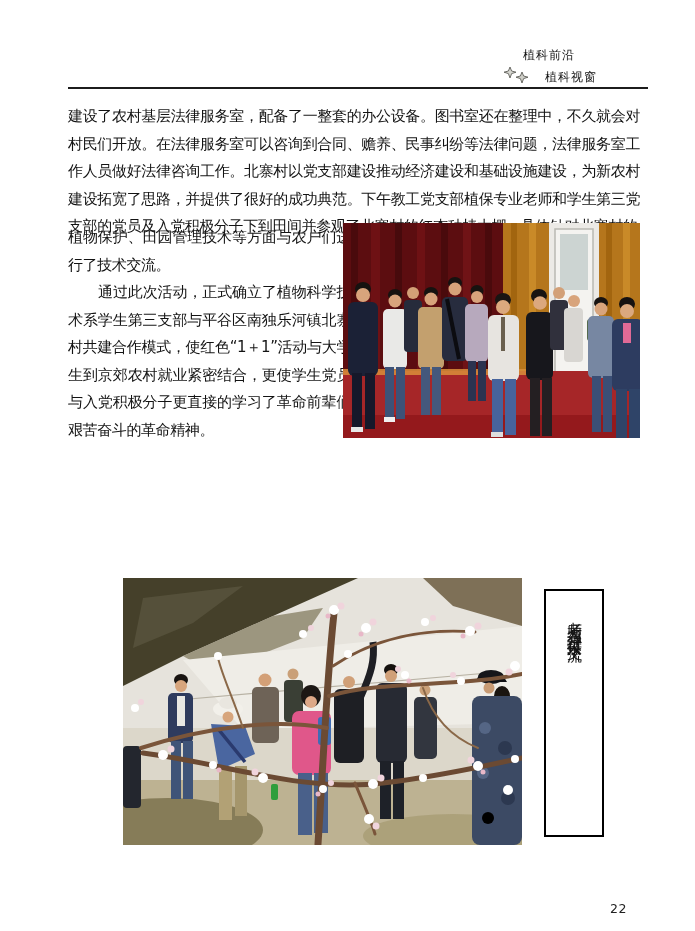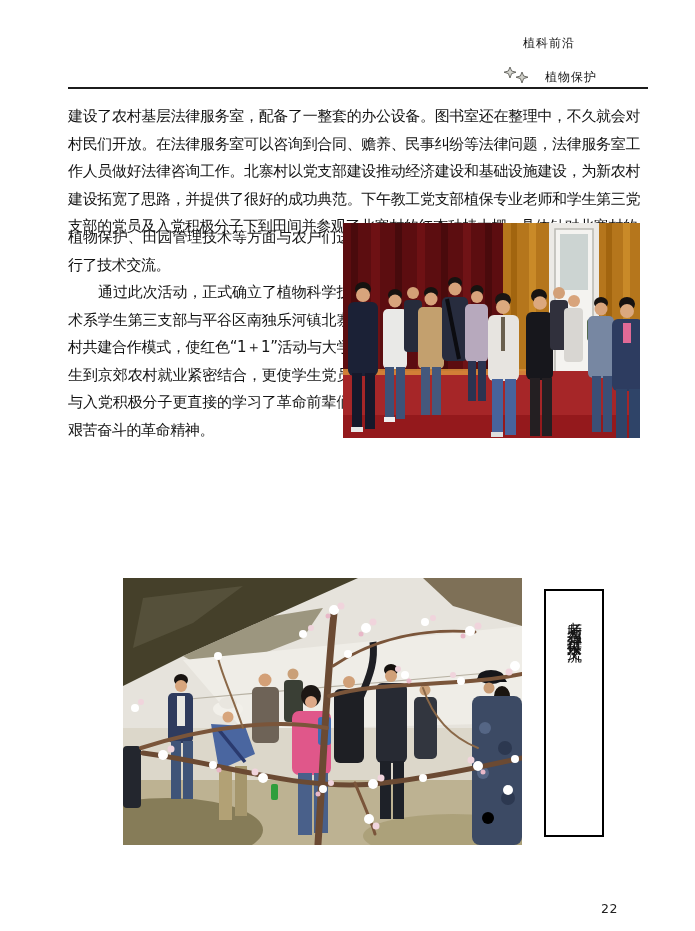--- a/index.html
+++ b/index.html
@@ -1,51 +1,51 @@
 <!DOCTYPE html>
 <html><head>
 <meta charset="utf-8">
 <style>
   html,body{margin:0;padding:0;background:#ffffff;}
   .page{position:relative;width:695px;height:931px;background:#ffffff;
         font-family:"DejaVu Sans","Liberation Sans",sans-serif;color:#111;overflow:hidden;}
   .hdr{position:absolute;font-size:12px;letter-spacing:1px;color:#151515;white-space:nowrap;}
-  #hdr1{left:523px;top:35px;}
+  #hdr1{left:523px;top:47px;}
   #hdr2{left:545px;top:69px;}
   #hdr-icon{position:absolute;left:503px;top:66px;width:28px;height:20px;}
   #rule{position:absolute;left:68px;top:87px;width:580px;height:2px;background:#1c1c1c;}
   .para{position:absolute;font-size:15px;line-height:27.5px;letter-spacing:-0.4px;
         text-align:justify;text-justify:inter-ideograph;color:#131313;}
   .para p{margin:0;padding:0;}
   #p1{left:68px;top:103px;width:572px;}
   #colwrap{left:68px;top:224px;width:283px;}
   #p2{text-indent:2em;}
   #p3{left:68px;top:444px;width:572px;}
   .photo{position:absolute;display:block;}
   #photo1{left:343px;top:223px;width:297px;height:215px;}
   #photo2{left:123px;top:578px;width:399px;height:267px;}
   #caption-box{position:absolute;left:544px;top:589px;width:60px;height:248px;
         border:2px solid #000;box-sizing:border-box;background:#fff;
         display:flex;justify-content:center;}
   #caption-text{writing-mode:vertical-rl;text-orientation:upright;font-size:15px;
         letter-spacing:2.5px;margin-top:19px;color:#131313;}
   #pagenum{position:absolute;left:601px;top:901px;width:26px;font-size:12.5px;
-        text-align:left;color:#222;letter-spacing:0.5px;}
+        text-align:right;color:#222;letter-spacing:0.5px;}
 </style>
 </head>
 <body>
 
 <div class="page">
 
   <div id="hdr1" class="hdr">植科前沿</div>
   <svg id="hdr-icon" viewBox="0 0 28 20">
     <path d="M7,1 L8.6,5 L13,6.2 L8.6,7.6 L7,12 L5.4,7.6 L1,6.2 L5.4,5 Z" fill="#d6d6d0" stroke="#5d5d58" stroke-width="0.9"></path>
     <path d="M19,6 L20.6,10 L25,11.2 L20.6,12.6 L19,17 L17.4,12.6 L13,11.2 L17.4,10 Z" fill="#cfcfc8" stroke="#5d5d58" stroke-width="0.9"></path>
   </svg>
-  <div id="hdr2" class="hdr">植物保护</div>
+  <div id="hdr2" class="hdr">植科视窗</div>
   <div id="rule"></div>
 
   <div id="p1" class="para">建设了农村基层法律服务室，配备了一整套的办公设备。图书室还在整理中，不久就会对村民们开放。在法律服务室可以咨询到合同、赡养、民事纠纷等法律问题，法律服务室工作人员做好法律咨询工作。北寨村以党支部建设推动经济建设和基础设施建设，为新农村建设拓宽了思路，并提供了很好的成功典范。下午教工党支部植保专业老师和学生第三党支部的党员及入党积极分子下到田间并参观了北寨村的红杏种植大棚，具体针对北寨村的</div>
 
   <div id="colwrap" class="para">
     <p>植物保护、田园管理技术等方面与农户们进行了技术交流。</p>
     <p id="p2">通过此次活动，正式确立了植物科学技术系学生第三支部与平谷区南独乐河镇北寨村共建合作模式，使红色“1＋1”活动与大学生到京郊农村就业紧密结合，更使学生党员与入党积极分子更直接的学习了革命前辈们艰苦奋斗的革命精神。</p>
   </div>
 
 

